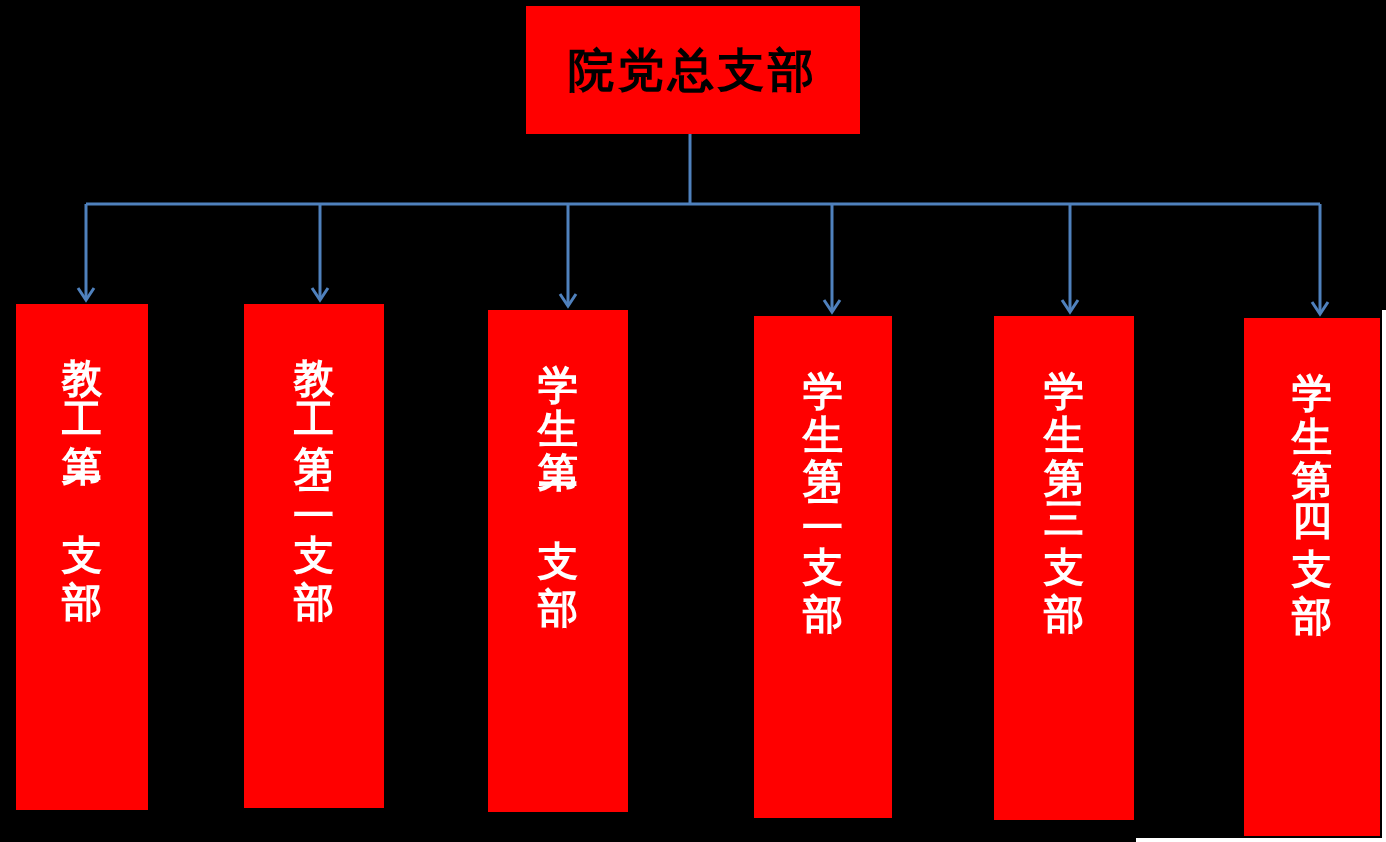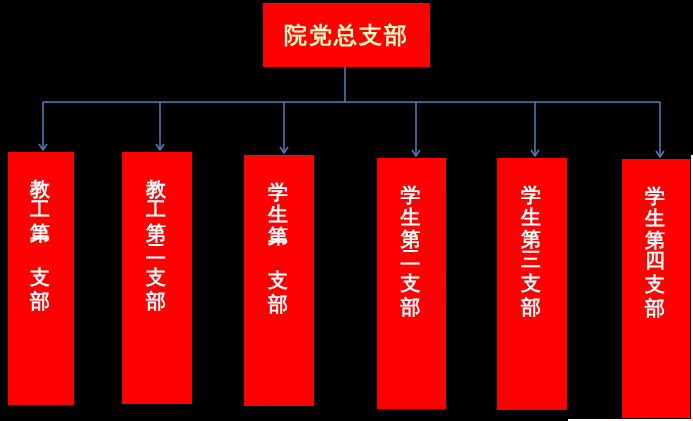--- a/index.html
+++ b/index.html
@@ -10,21 +10,21 @@
     overflow:hidden;
     font-family:"Liberation Sans",sans-serif;
   }
   
   .root-node{
     position:absolute;left:263px;top:3px;width:167px;height:64px;
     background:#ff0000;
     display:flex;align-items:center;justify-content:center;
   }
   .root-node .label{
-    color:#fef9c3;font-weight:bold;font-size:23px;letter-spacing:2px;
+    color:#000000;font-weight:bold;font-size:23px;letter-spacing:2px;
     font-family:"Liberation Sans",sans-serif;
     white-space:nowrap;
   }
   
   .branch-node{
     position:absolute;background:#ff0000;
     display:flex;justify-content:center;
     overflow:hidden;
   }
   .branch-node .vlabel{

